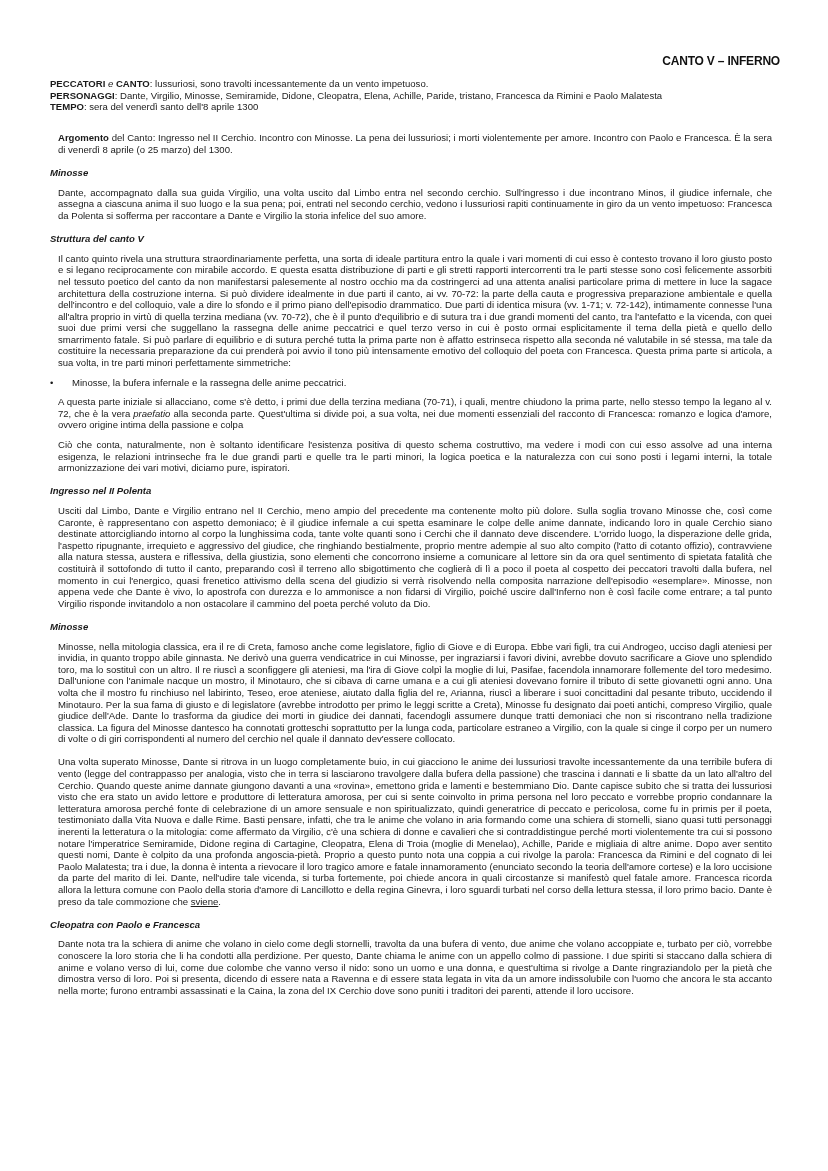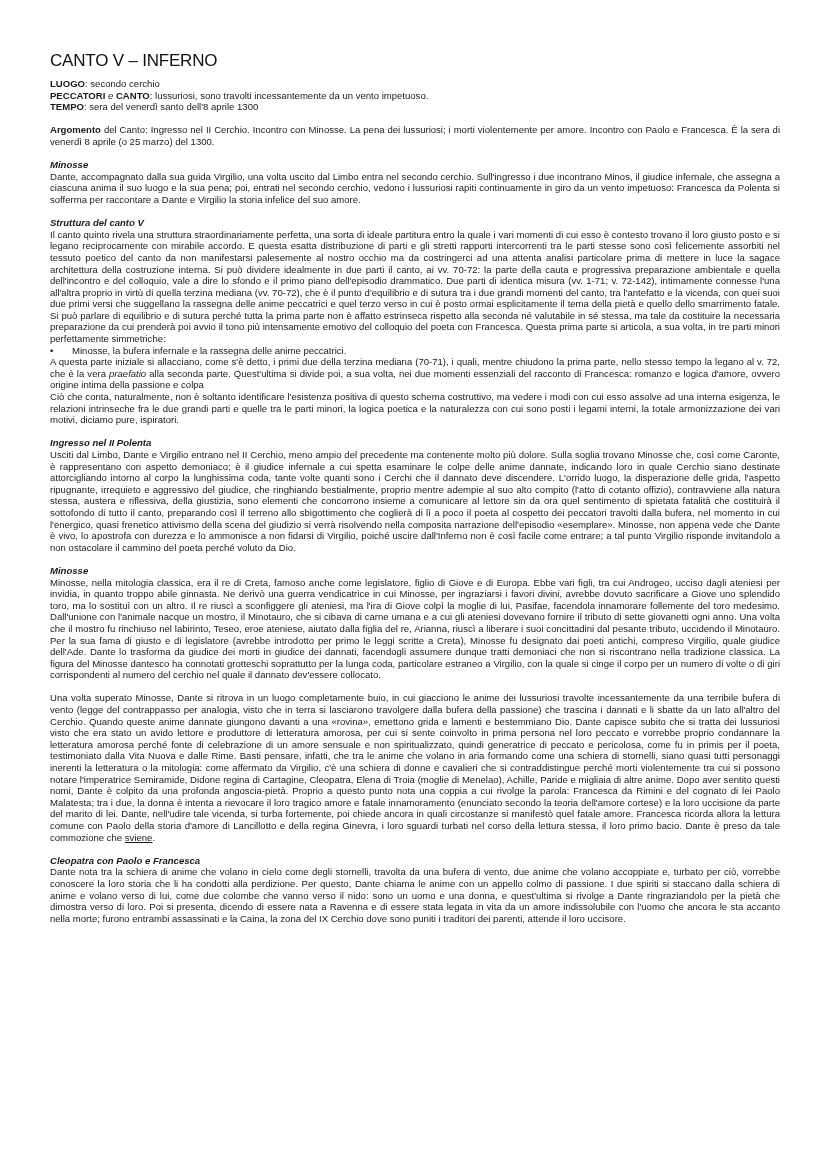--- a/index.html
+++ b/index.html
@@ -3,45 +3,45 @@
 <meta charset="utf-8">
 <style>
   html, body { margin: 0; padding: 0; background: #ffffff; }
   body { width: 828px; height: 1171px; overflow: hidden; position: relative; }
   .page {
     position: absolute; left: 50px; top: 50px; width: 730px;
     font-family: "Liberation Sans", sans-serif; color: #1a1a1a;
     font-size: 9.55px; line-height: 11.6px;
   }
   .title {
-    text-align: left; font-size: 17px; line-height: 22px;
-    margin: 0 0 6px 0; font-weight: normal; letter-spacing: -0.2px; color: #111;
+    text-align: right; font-size: 12px; line-height: 22px;
+    margin: 0 0 6px 0; font-weight: bold; letter-spacing: -0.2px; color: #111;
   }
   .meta-line { margin: 0; }
   .meta-line b { font-weight: bold; }
   .gap { height: 11.6px; }
-  p { margin: 0; text-align: justify; }
+  p { margin: 8px; text-align: justify; }
   .section-heading { margin: 0; font-weight: bold; font-style: italic; }
   .section { margin-bottom: 11.6px; }
   .bullet { display: flex; margin: 0; }
   .bullet .dot { width: 22px; flex: 0 0 22px; }
   u { text-decoration: underline; }
 </style>
 </head>
 <body>
 
 <div class="page">
   <h1 class="title">CANTO V – INFERNO</h1>
 
   <div>
     <div class="meta-line">
-      <b>LUOGO</b><span>: secondo cerchio</span>
+      <b>PECCATORI</b><i> e </i><b>CANTO</b><span>: lussuriosi, sono travolti incessantemente da un vento impetuoso.</span>
     </div>
     <div class="meta-line">
-      <b>PECCATORI</b><i> e </i><b>CANTO</b><span>: lussuriosi, sono travolti incessantemente da un vento impetuoso.</span>
+      <b>PERSONAGGI</b><span>: Dante, Virgilio, Minosse, Semiramide, Didone, Cleopatra, Elena, Achille, Paride, tristano, Francesca da Rimini e Paolo Malatesta</span>
     </div>
     <div class="meta-line">
       <b>TEMPO</b><span>: sera del venerdì santo dell'8 aprile 1300</span>
     </div>
   </div>
 
   <div class="gap"></div>
 
   <div class="section">
     <p><b>Argomento</b><span> del Canto: Ingresso nel II Cerchio. Incontro con Minosse. La pena dei lussuriosi; i morti violentemente per amore. Incontro con Paolo e Francesca. È la sera di venerdì 8 aprile (o 25 marzo) del 1300.</span></p>

